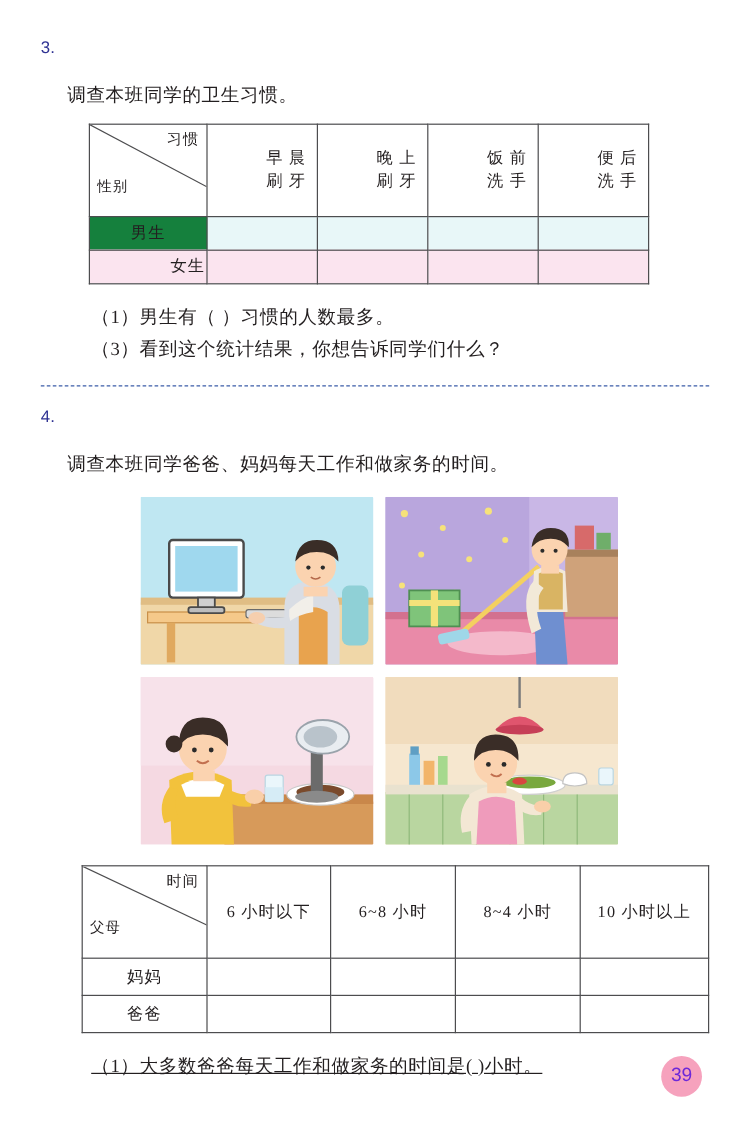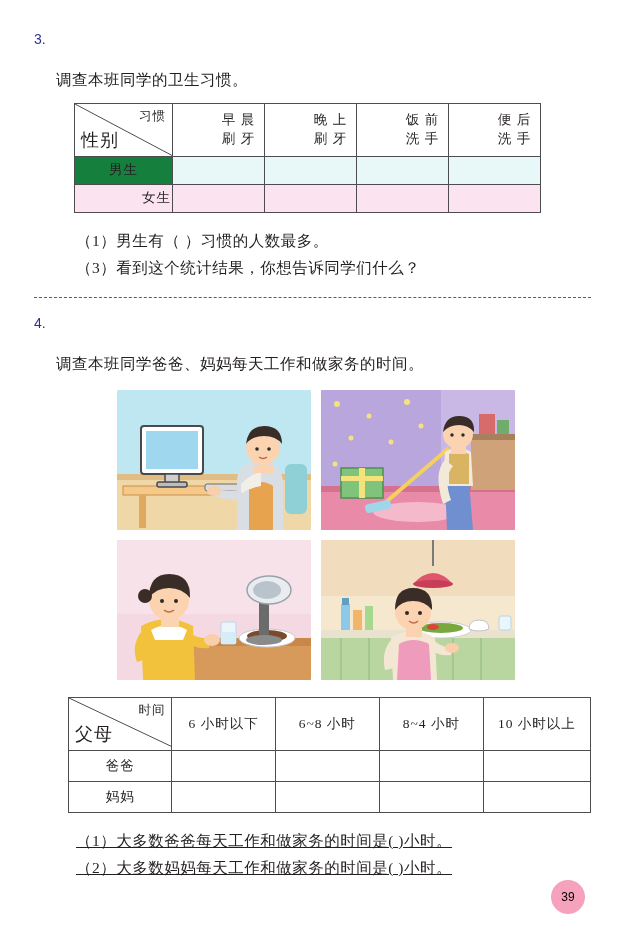--- a/index.html
+++ b/index.html
@@ -53,39 +53,39 @@
   }
   table.grid td {
     border: 1px solid #4d4d4f;
     font-size: 13.5px;
     text-align: center;
     vertical-align: middle;
     letter-spacing: 1px;
   }
   .corner {
     position: relative;
-    padding: 0;
+    padding: 12px;
     overflow: hidden;
   }
   .corner svg {
     position: absolute;
     left: 0;
     top: 0;
   }
   .corner .lbl-tr {
     position: absolute;
     right: 6px;
     top: 4px;
     font-size: 12.5px;
   }
   .corner .lbl-bl {
     position: absolute;
     left: 6px;
-    bottom: 4px;
-    font-size: 18px;
+    bottom: 16px;
+    font-size: 12px;
   }
   .two-line {
     line-height: 1.35;
     font-size: 13.5px;
     padding-left: 40px;
   }
   .row-boy td {
     background: #15803d;
   }
   .row-girl td {
@@ -136,23 +136,23 @@
   }
 
   .page-num {
     position: absolute;
     right: 40px;
     bottom: 22px;
     width: 34px;
     height: 34px;
     border-radius: 50%;
     background: #f6a2bd;
-    color: #000000;
+    color: #6d28d9;
     font-family: "Liberation Sans", sans-serif;
-    font-size: 12px;
+    font-size: 16px;
     display: flex;
     align-items: center;
     justify-content: center;
   }
 </style>
 </head>
 <body>
 
 <div class="page">
 
@@ -415,37 +415,36 @@
             </svg>
             <span class="lbl-tr">时间</span>
             <span class="lbl-bl">父母</span>
           </td>
           <td>6 小时以下</td>
           <td>6~8 小时</td>
           <td>8~4 小时</td>
           <td>10 小时以上</td>
         </tr>
         <tr>
+          <td style="height:28px;">妈妈</td>
+          <td></td>
+          <td></td>
+          <td></td>
+          <td></td>
+        </tr>
+        <tr>
           <td style="height:28px;">爸爸</td>
-          <td></td>
-          <td></td>
-          <td></td>
-          <td></td>
-        </tr>
-        <tr>
-          <td style="height:28px;">妈妈</td>
           <td></td>
           <td></td>
           <td></td>
           <td></td>
         </tr>
       </tbody>
         </table>
     </div>
 
     <div class="qlist" style="text-decoration:underline;">
       <div class="qline">（1）大多数爸爸每天工作和做家务的时间是(        )小时。</div>
-      <div class="qline">（2）大多数妈妈每天工作和做家务的时间是(        )小时。</div>
     </div>
   </div>
 
   <div class="page-num">39</div>
 </div>
 
 </body></html>

